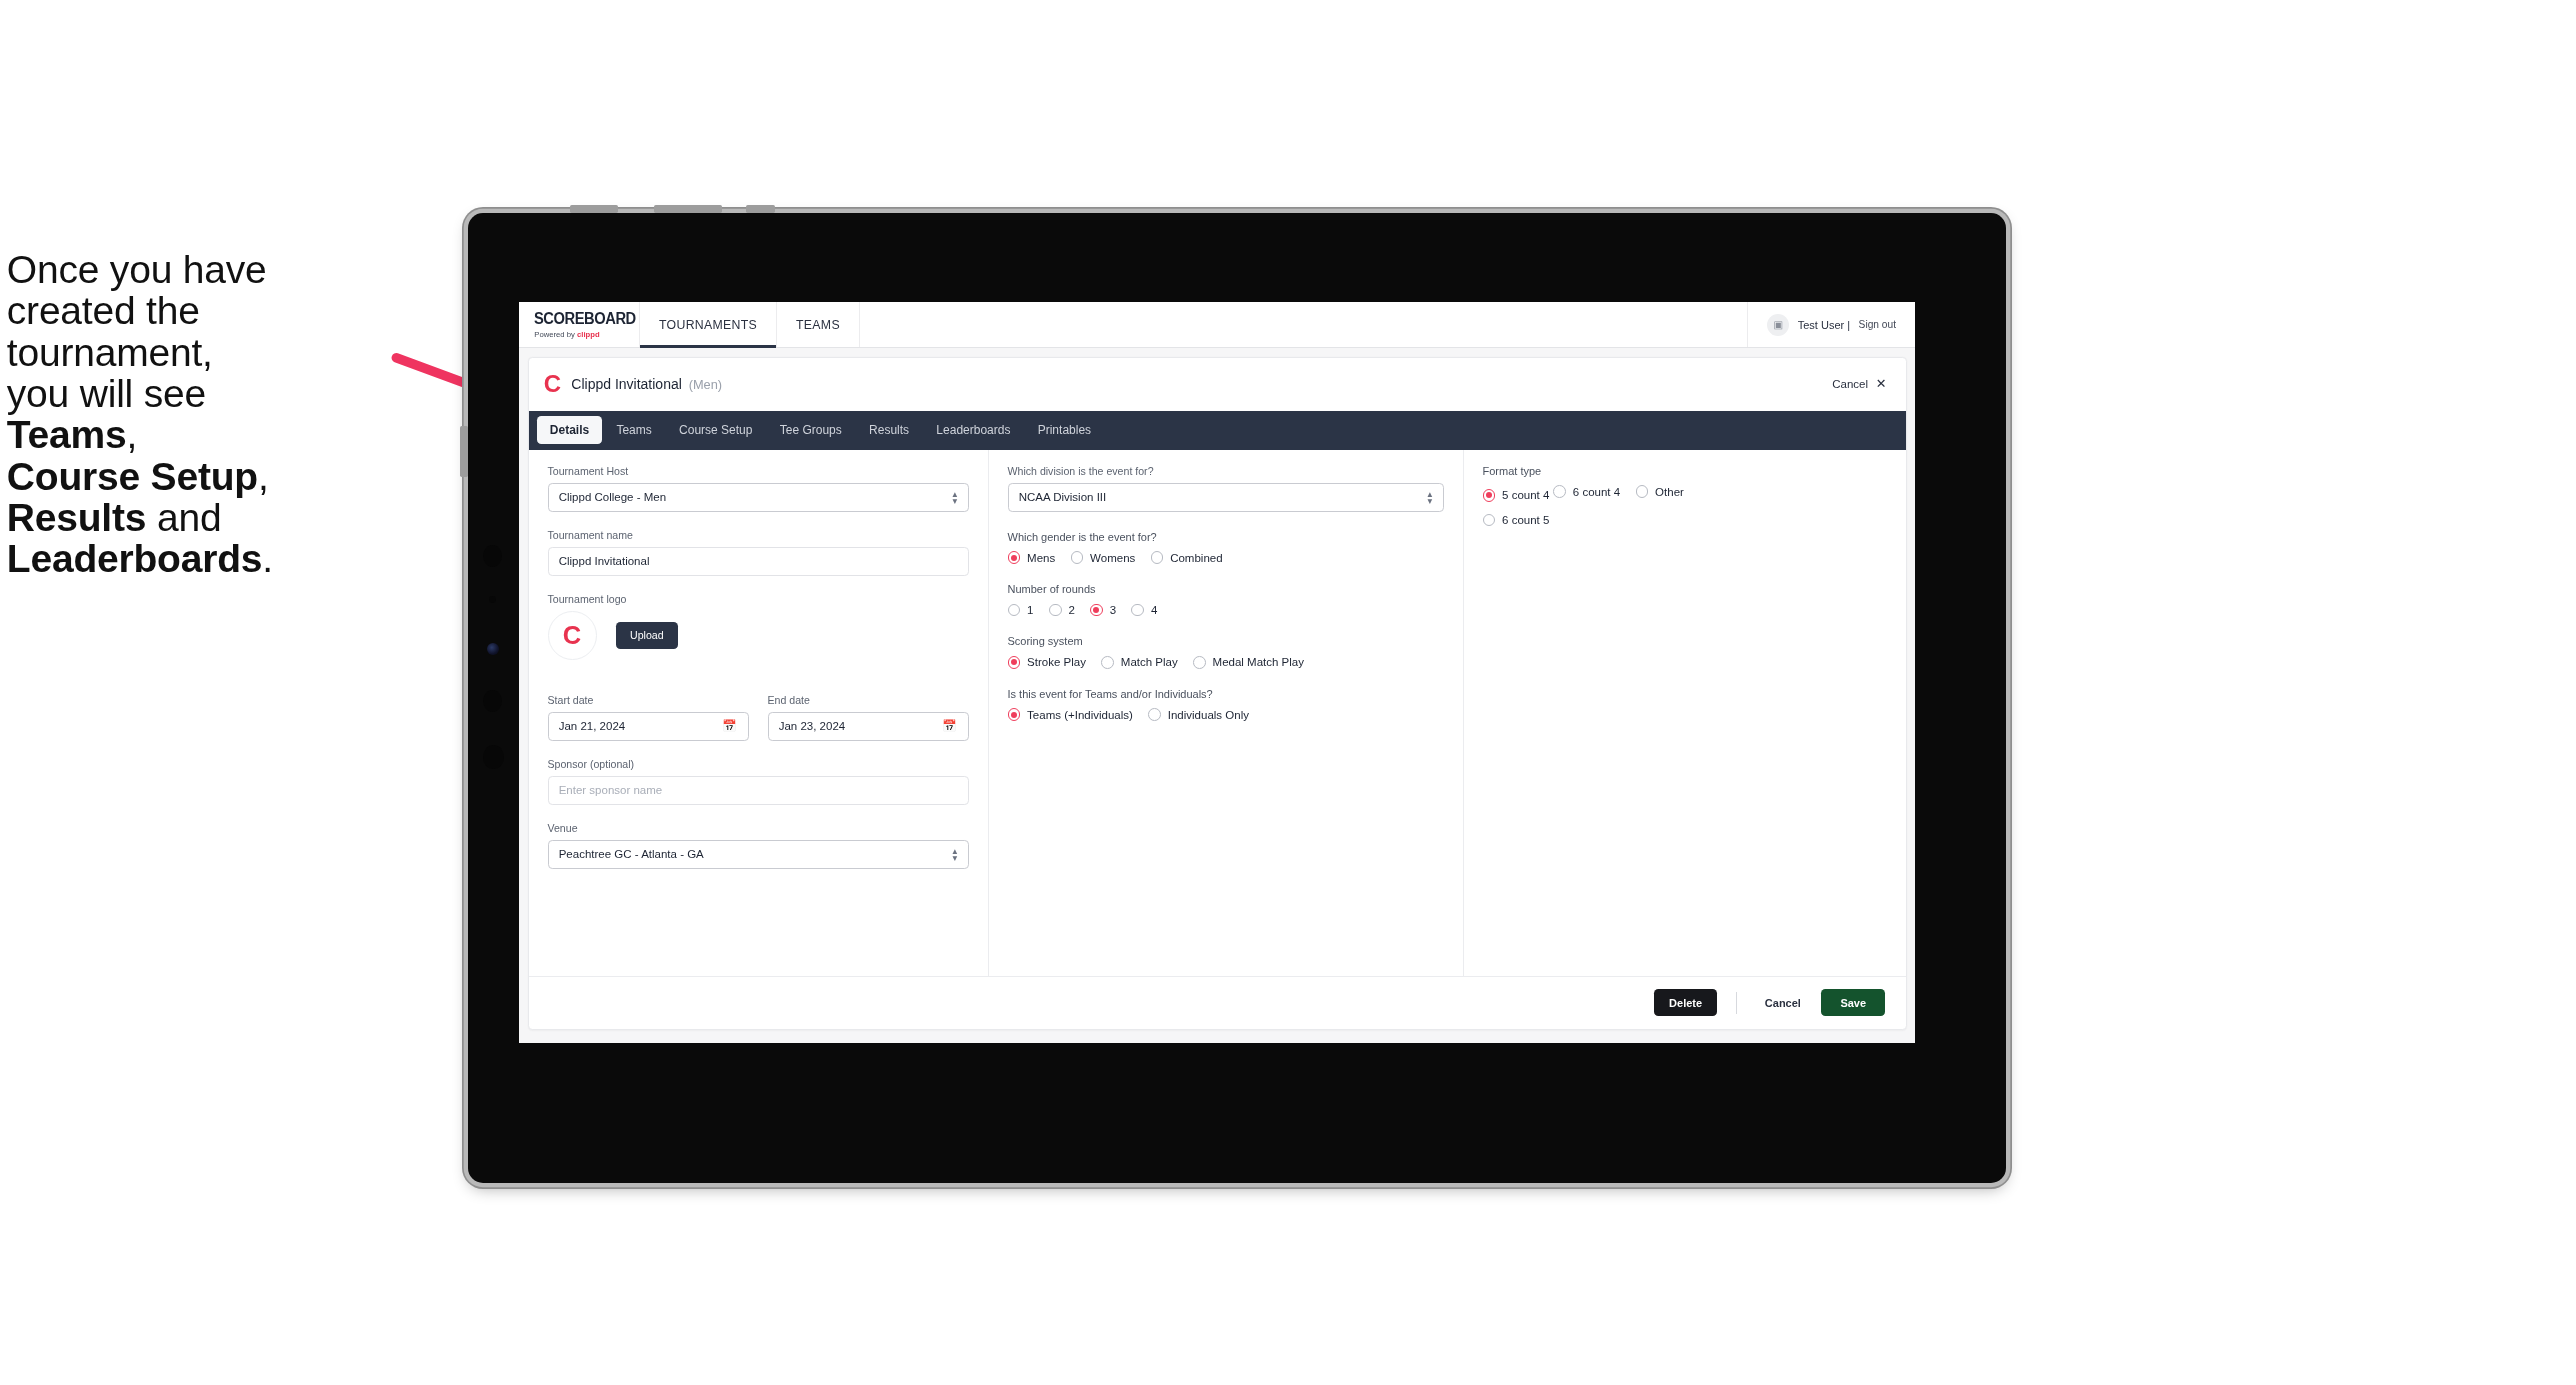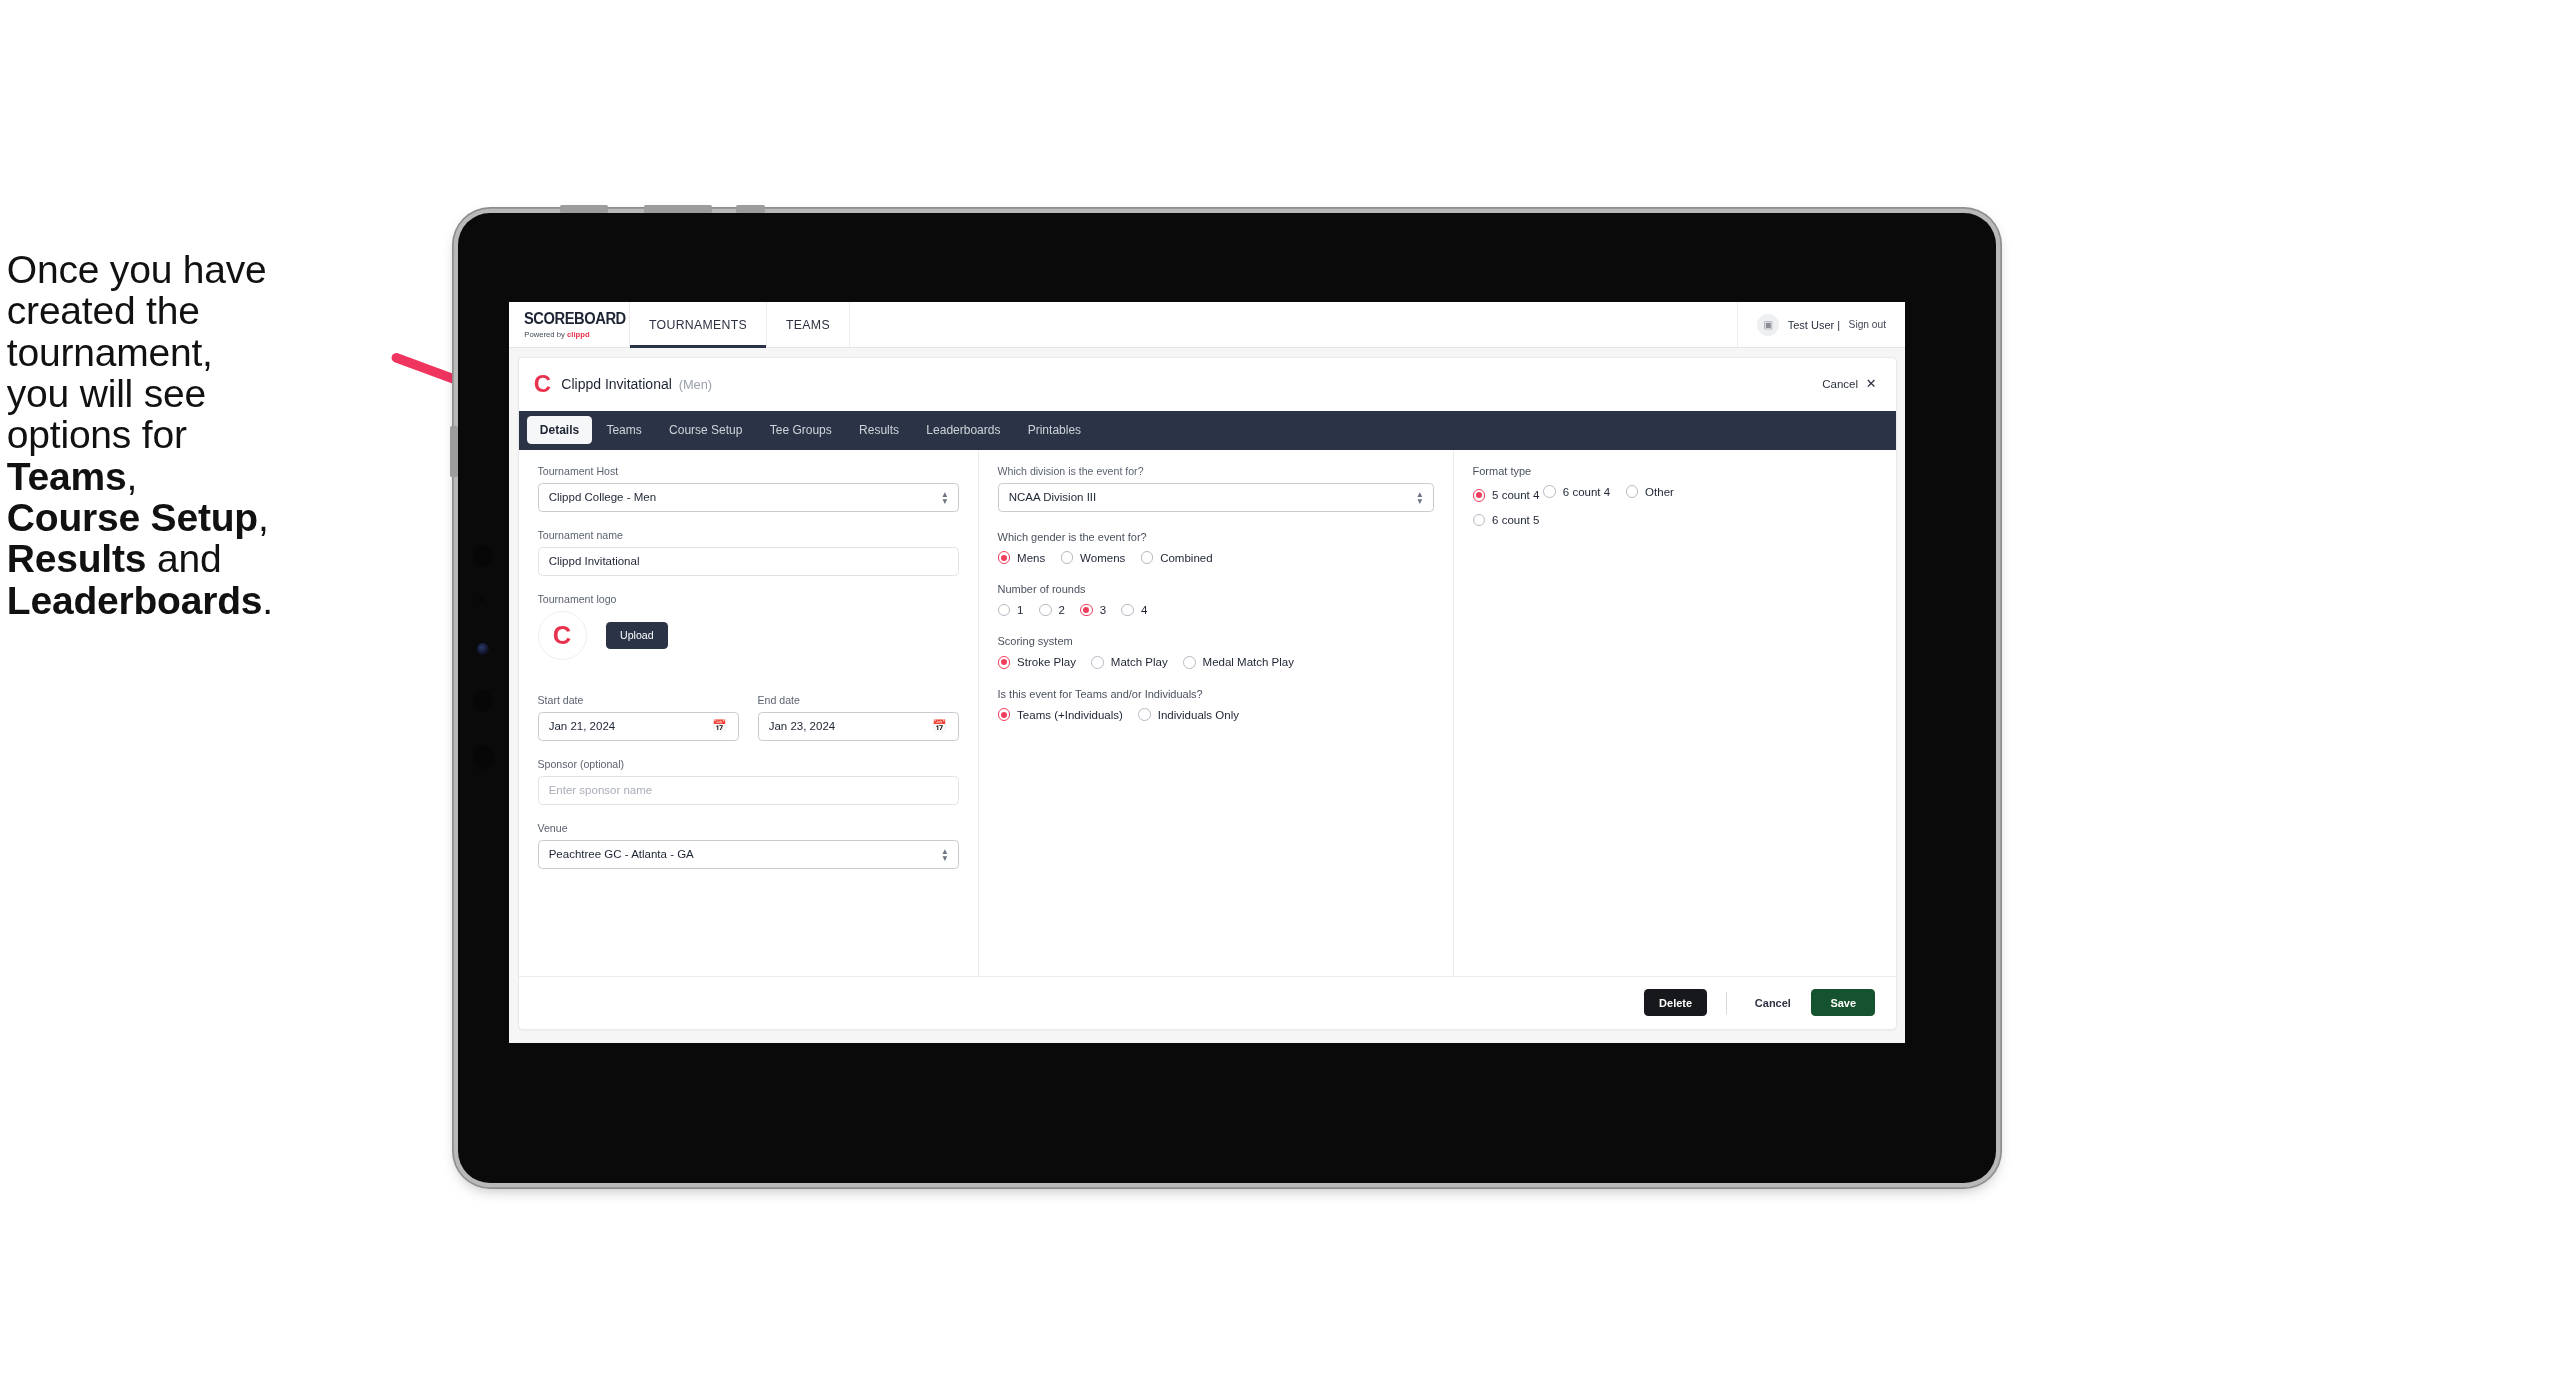--- a/index.html
+++ b/index.html
@@ -23,24 +23,24 @@
     letter-spacing: -0.2px;
   }
   .annotation .b { font-weight: 700; }
 
   
   .arrow-svg { position:absolute; left:375px; top:332px; width:289px; height:145px; }
 
   
   .tablet {
     position: absolute;
-    left: 458px; top: 213px;
+    left: 468px; top: 213px;
     width: 1538px; height: 970px;
     background: #0a0a0a;
-    border-radius: 32px;
+    border-radius: 15px;
     box-shadow: 0 0 0 4.3px #b9b9b9, 0 0 0 6px #8e8e8e, 0 5.1px 15.3px rgba(0,0,0,.30);
   }
   .bezel-btn { position:absolute; background:#9d9d9d; border-radius:1.7px; }
   .btn-top1 { left:102px; top:-7.7px; width:48px; height:7.7px; }
   .btn-top2 { left:186px; top:-7.7px; width:68px; height:7.7px; }
   .btn-top3 { left:278px; top:-7.7px; width:29px; height:7.7px; }
   .btn-left1 { left:-7.7px; top:213px; width:7.7px; height:51px; }
   .cam { position:absolute; border-radius:50%; background:#070707; }
   .cam1 { left:15.3px; top:332px; width:19px; height:22px; }
   .cam2 { left:21px; top:383px; width:6.8px; height:6.8px; }
@@ -213,21 +213,20 @@
 </head>
 <body>
 
 <div class="page">
 
   <div class="annotation">
     <div>Once you have</div>
     <div>created the</div>
     <div>tournament,</div>
     <div>you will see</div>
-    <div>options for</div>
     <div><span class="b">Teams</span><span>,</span></div>
     <div><span class="b">Course Setup</span><span>,</span></div>
     <div><span class="b">Results</span><span> and</span></div>
     <div><span class="b">Leaderboards</span><span>.</span></div>
   </div>
 
   <svg class="arrow-svg" viewBox="0 0 340 170">
     <line x1="25" y1="30" x2="290" y2="128" stroke="#ef3460" stroke-width="11" stroke-linecap="round"></line>
     <polygon points="312,140 232,86 250,150 195,158" fill="#ef3460"></polygon>
   </svg>

